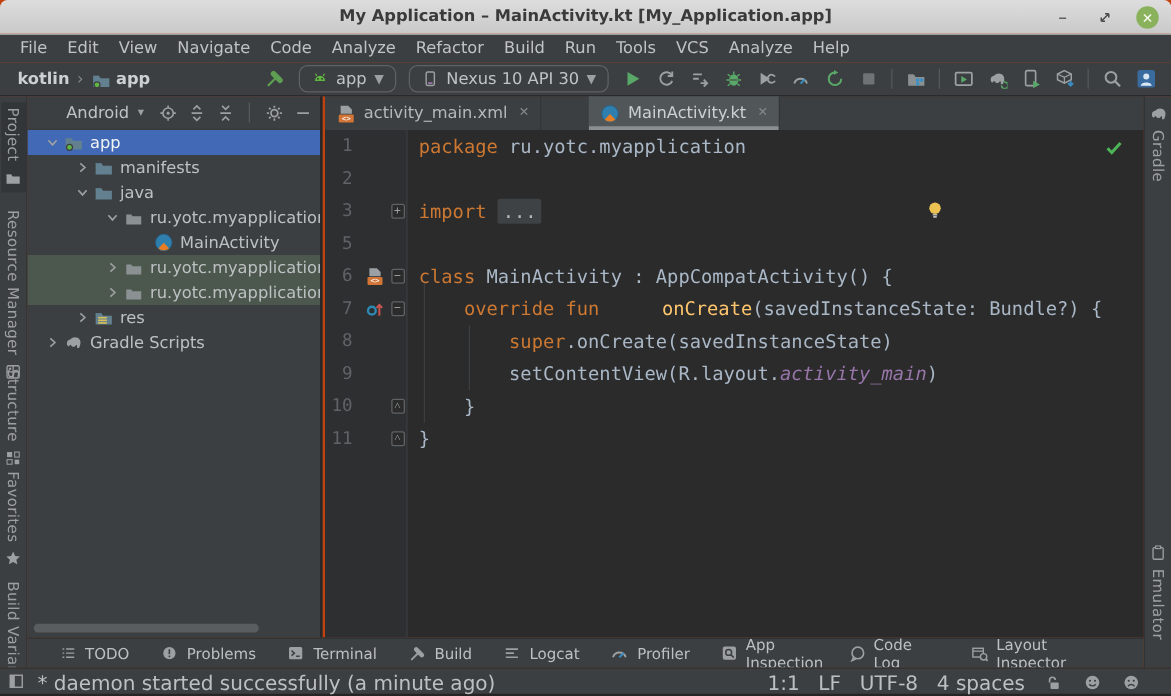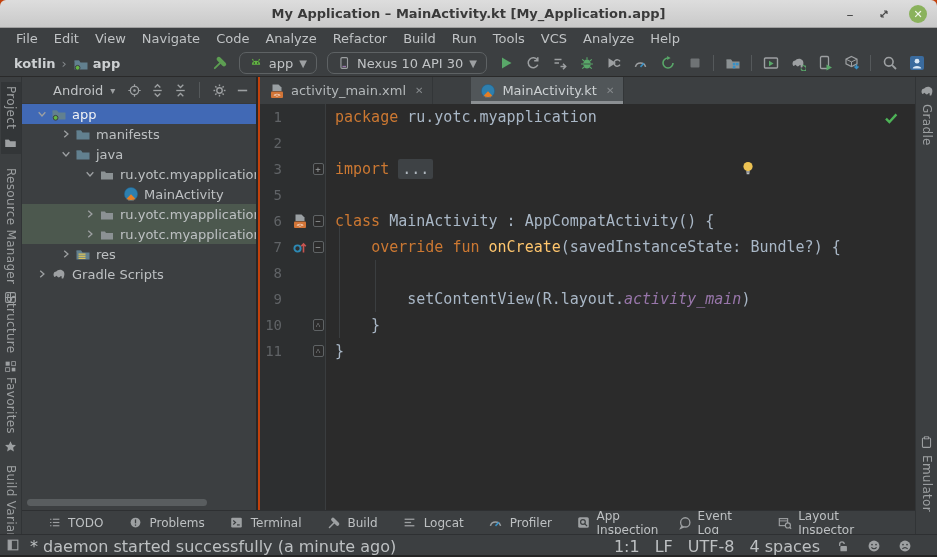--- a/index.html
+++ b/index.html
@@ -59,21 +59,21 @@
   .tab .x { color:#85898c; font-size:10px; margin-left:3px; }
   .editor { position:relative; height:calc(100% - 27px); font-family:"DejaVu Sans Mono",monospace; font-size:15px; overflow:hidden; }
   .gutterbg { position:absolute; left:0; top:0; bottom:0; width:66px; background:#2d2f30; border-right:1px solid #3a3d3f; }
   .eline { position:relative; height:26px; display:flex; align-items:center; }
   .lnum { width:30px; flex:none; text-align:right; padding-right:8px; color:#606366; font-size:14px; }
   .gicon { width:20px; flex:none; display:flex; justify-content:center; }
   .fcol { width:16px; flex:none; display:flex; justify-content:center; }
   .fm { width:11px; height:12px; border:1px solid #5f6365; border-radius:2px; color:#9da0a2; font-size:9px; line-height:10px; text-align:center; background:#2b2b2b; }
   .code { padding-left:9px; white-space:pre; color:#a9b7c6; }
   .tok.kw { color:#cc7832; }
-  .tok.fn { color:#ffc66d; }
+  .tok.fn { color:#ffc66d;margin-left:41px; }
   .tok.pl { color:#a9b7c6; }
   .tok.prop { color:#9876aa; font-style:italic; }
   .tok.fold { background:#3e4245; color:#b0b8bf; padding:1px 4px; border-radius:2px; }
   .iguide { position:absolute; width:1px; background:#3b3e40; }
   .edcheck { position:absolute; top:6px; right:16px; }
   .edbulb { position:absolute; left:480px; top:56px; }
 
   
   .bottombar { position:absolute; left:22px; right:22px; bottom:23px; height:24px; background:#3c3f41; border-top:1px solid #2e3032; display:flex; align-items:center; color:#bdc0c2; font-size:12px; }
   .bb-item { display:flex; align-items:center; gap:6px; margin-left:24px; }
@@ -592,20 +592,21 @@
           </span>
           <span class="fcol">
             <span class="fm">−</span>
           </span>
           <span class="code"><span class="tok pl">    </span><span class="tok kw">override fun </span><span class="tok fn">onCreate</span><span class="tok pl">(savedInstanceState: Bundle?) {</span></span>
         </div>
         <div class="eline">
           <span class="lnum">8</span>
           <span class="gicon"></span>
           <span class="fcol"></span>
+          <span class="code"><span class="tok pl">        </span><span class="tok kw">super</span><span class="tok pl">.onCreate(savedInstanceState)</span></span>
         </div>
         <div class="eline">
           <span class="lnum">9</span>
           <span class="gicon"></span>
           <span class="fcol"></span>
           <span class="code"><span class="tok pl">        setContentView(R.layout.</span><span class="tok prop">activity_main</span><span class="tok pl">)</span></span>
         </div>
         <div class="eline">
           <span class="lnum">10</span>
           <span class="gicon"></span>
@@ -702,21 +703,21 @@
         <span>App Inspection</span>
       </div>
       <div class="bb-right">
         <div class="bb-item">
           <span class="icon16" style="display: inline-flex; align-items: center; justify-content: center;">
             <svg width="14" height="14" viewBox="0 0 16 16">
               <circle cx="8.3" cy="7.3" r="5.3" fill="none" stroke="#9da0a2" stroke-width="1.5"></circle>
               <path d="M4.6 11 3 14.2l3.6-1.6" fill="none" stroke="#9da0a2" stroke-width="1.5"></path>
             </svg>
           </span>
-          <span>Event Log</span>
+          <span>Code Log</span>
         </div>
         <div class="bb-item">
           <span class="icon16" style="display: inline-flex; align-items: center; justify-content: center;">
             <svg width="14" height="14" viewBox="0 0 16 16">
               <rect x="1.5" y="3" width="9.5" height="8" fill="none" stroke="#9da0a2" stroke-width="1.3"></rect>
               <line x1="1.5" y1="5.6" x2="11" y2="5.6" stroke="#9da0a2" stroke-width="1.1"></line>
               <circle cx="11.3" cy="10.8" r="2.9" fill="#3c3f41" stroke="#9da0a2" stroke-width="1.3"></circle>
               <line x1="13.4" y1="12.9" x2="15" y2="14.5" stroke="#9da0a2" stroke-width="1.5"></line>
             </svg>
           </span>

